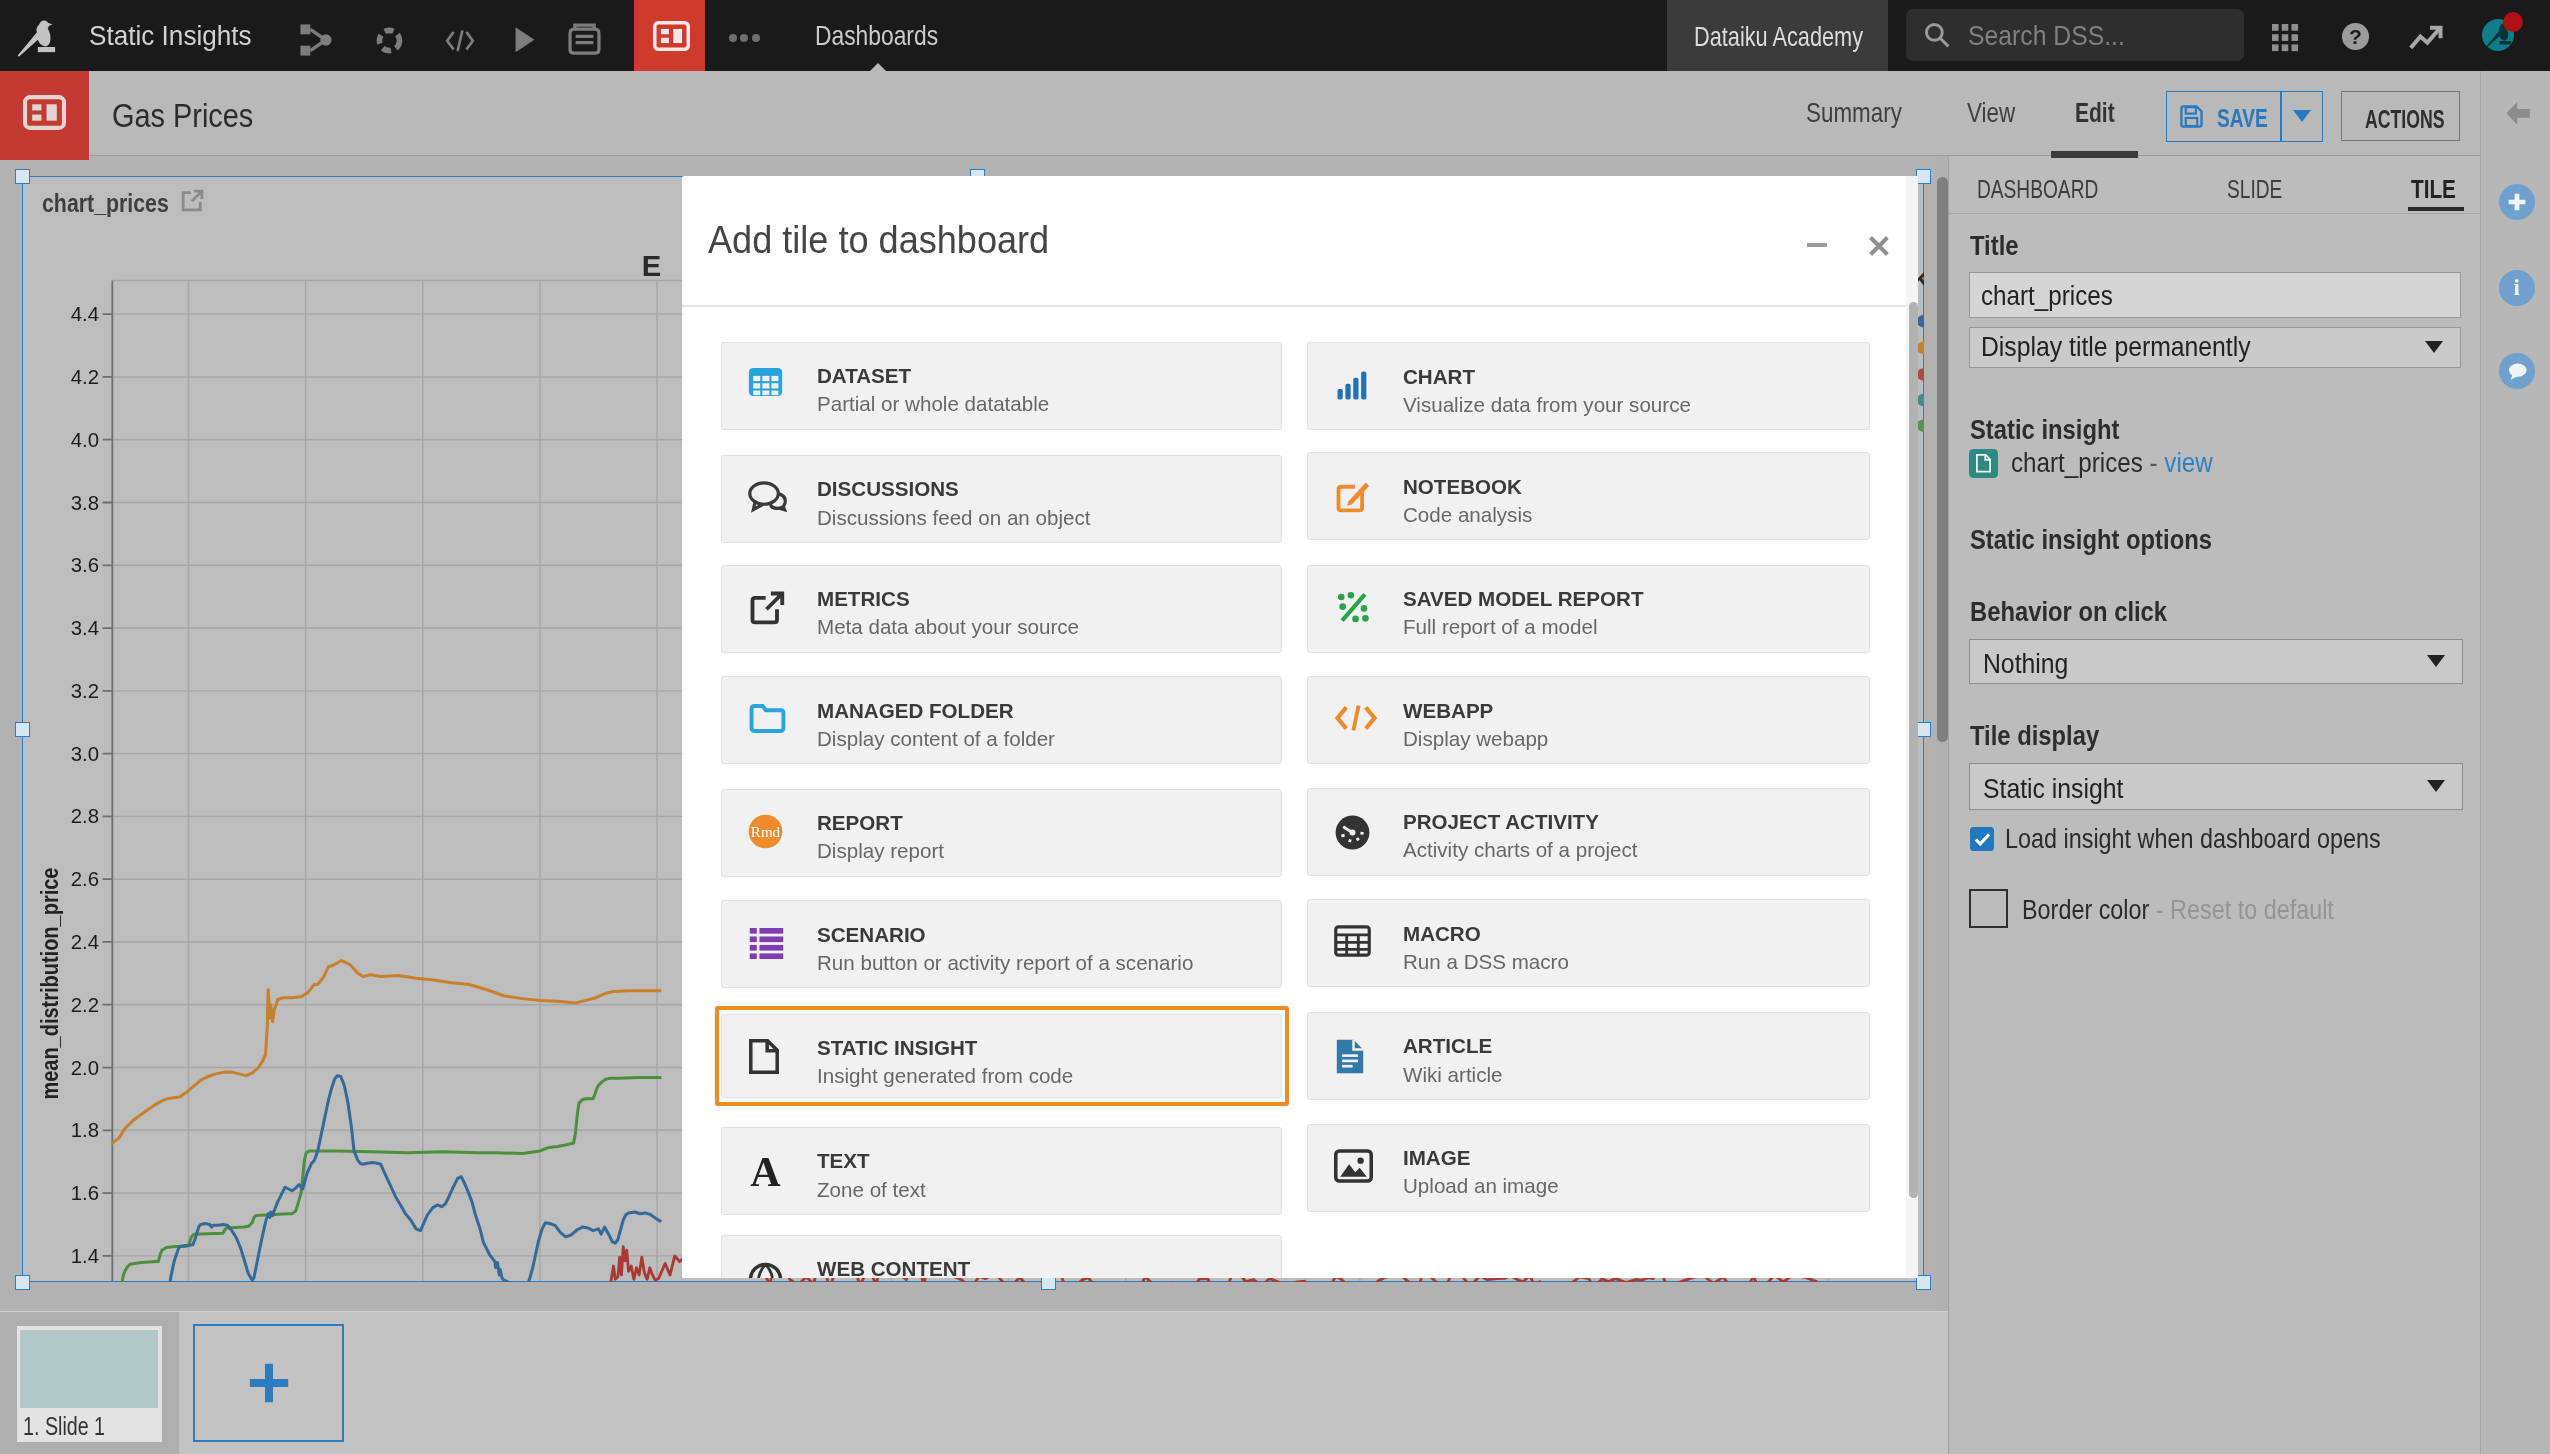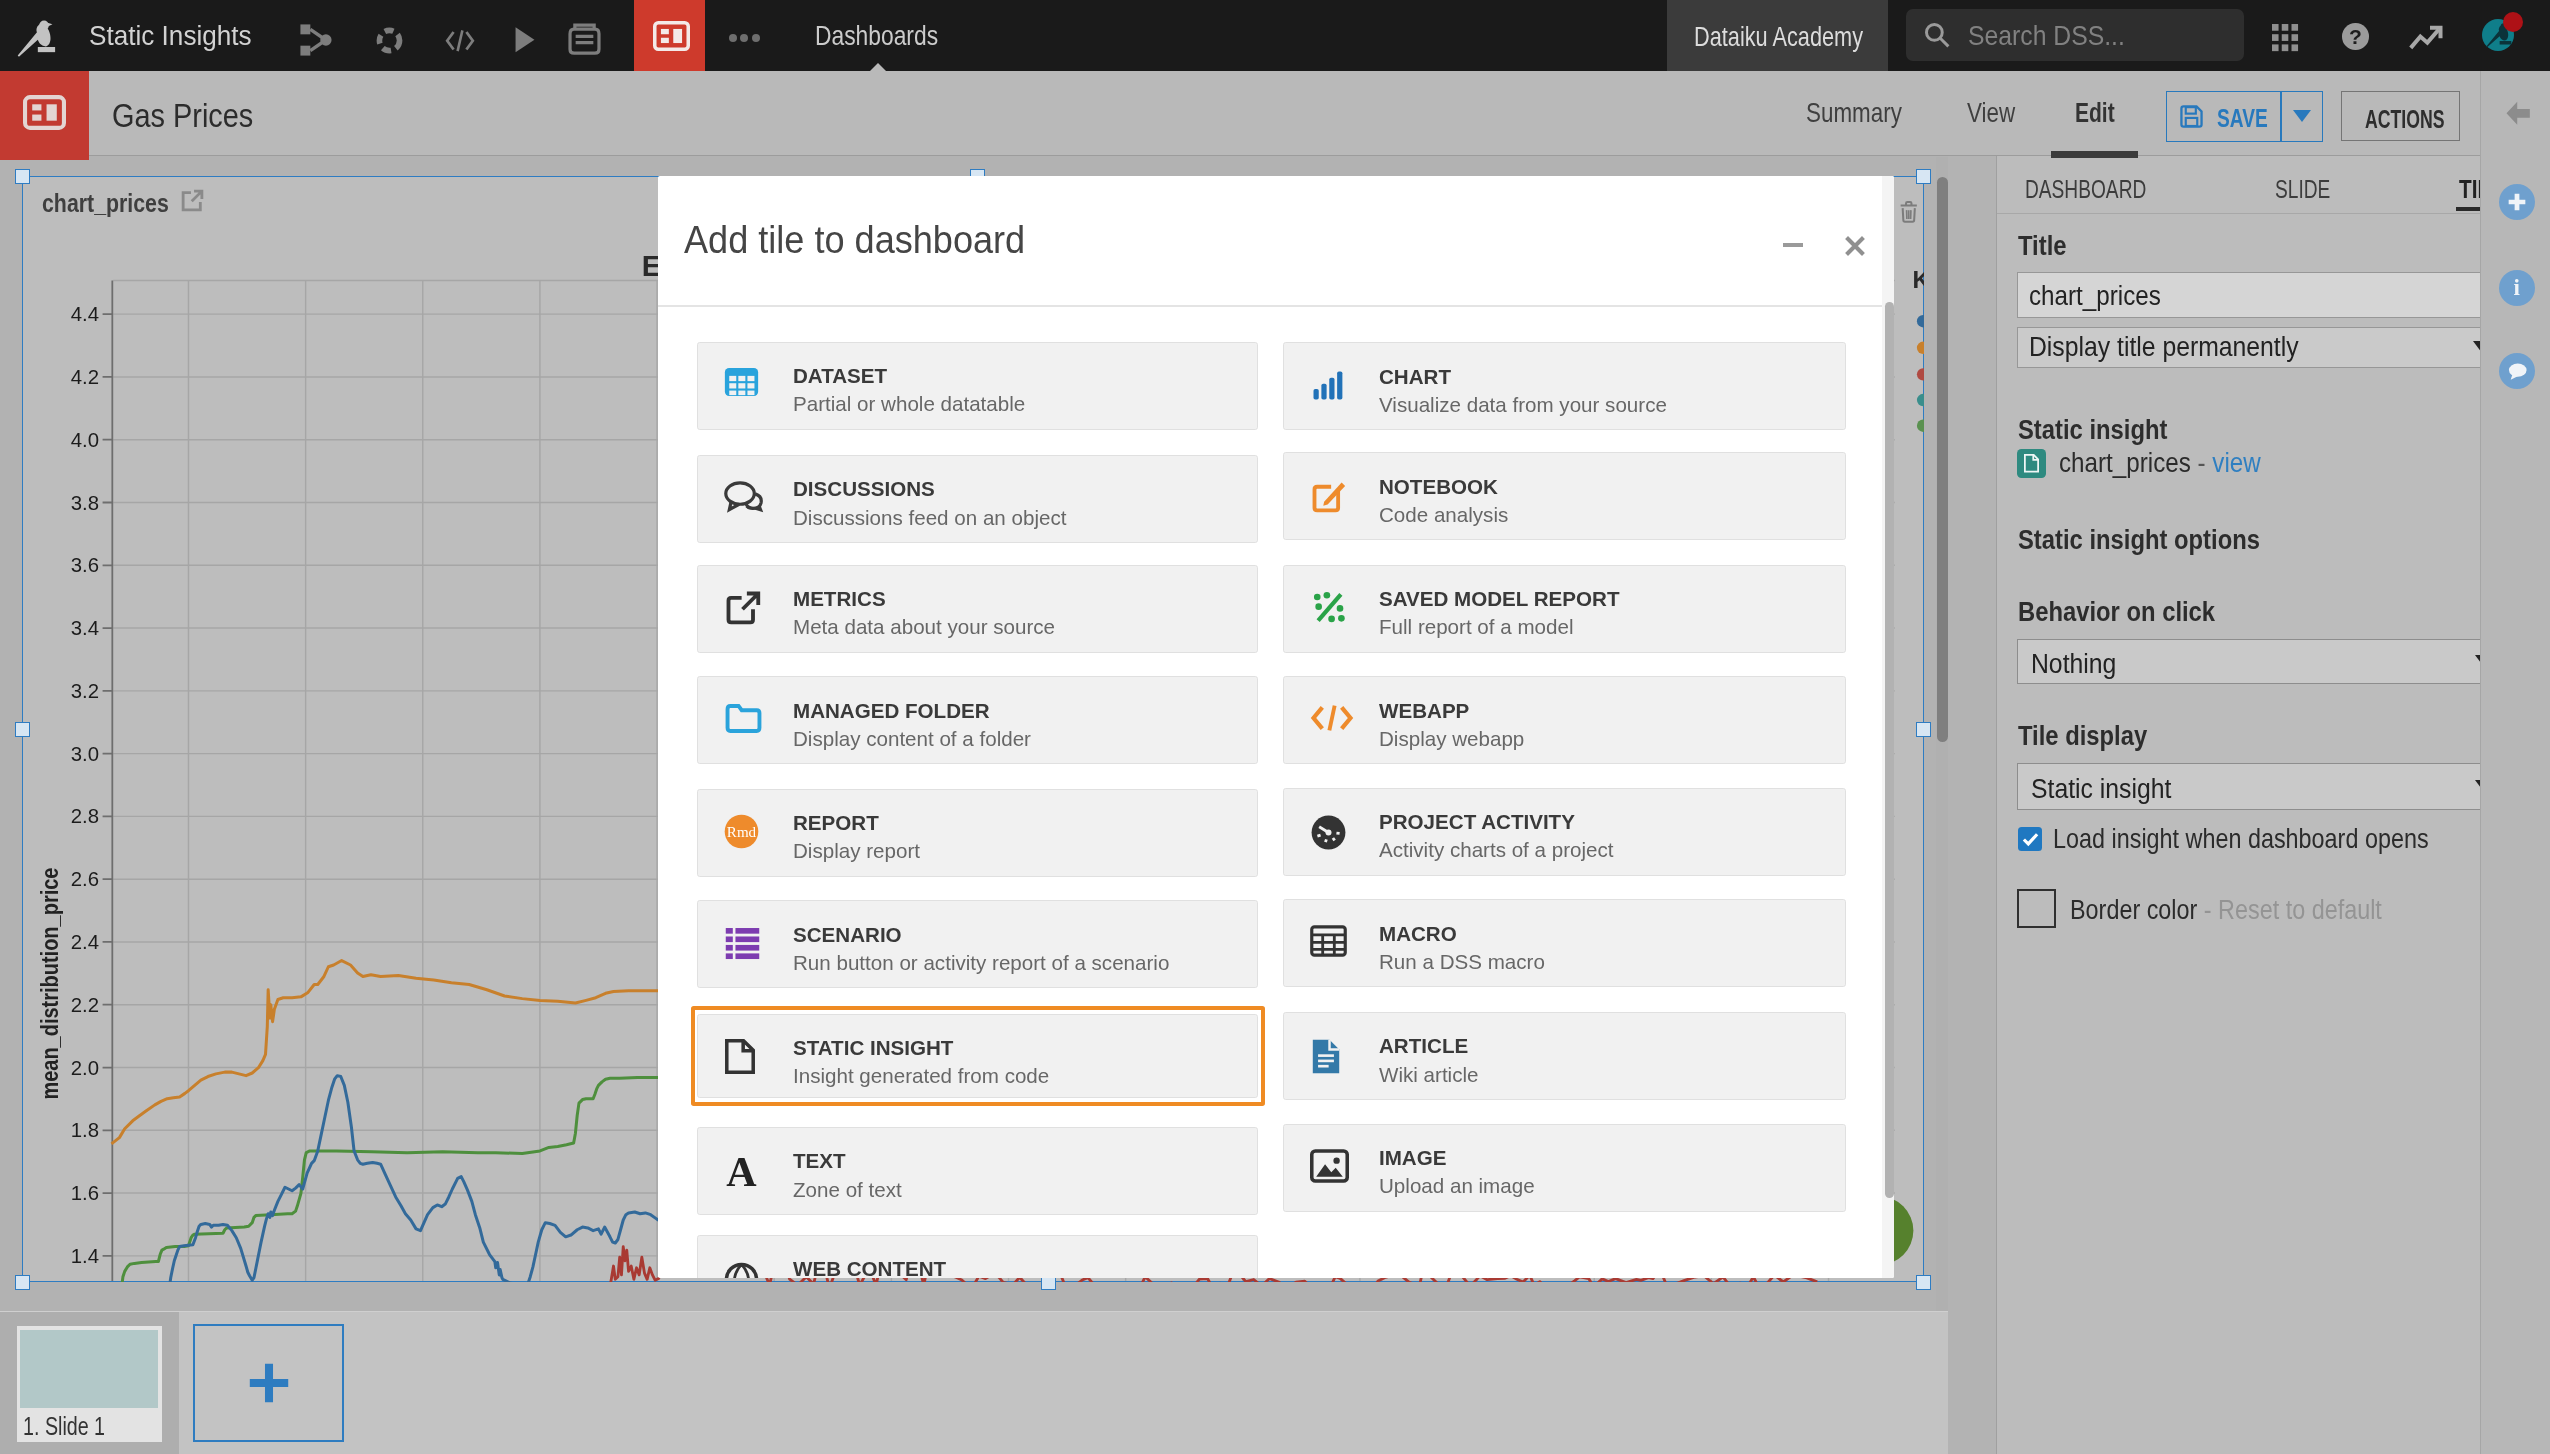--- a/index.html
+++ b/index.html
@@ -81,21 +81,21 @@
   <div class="abs" style="left:0;top:0;width:179px;height:143px;background:#aeaeae;"></div>
   <div class="abs" style="left:17px;top:14px;width:145px;height:116px;background:#e3e3e3;"></div>
   <div class="abs" style="left:20.4px;top:17.7px;width:138px;height:78px;background:#b2c8c8;"></div>
   <div class="abs cx" style="left:23px;top:99px;font-size:26.6px;line-height:30px;color:#333;transform:scaleX(0.74);">1. Slide 1</div>
   <div class="abs" style="left:193px;top:12.4px;width:151px;height:118px;border:2.7px solid #2e7cc0;"></div>
   <svg class="abs" style="left:248px;top:50px;" width="42" height="42" viewBox="0 0 47 47">
     <path d="M23.5 2 L23.5 45 M2 23.5 L45 23.5" stroke="#2e7cc0" stroke-width="9"></path>
   </svg>
 </div>
 
-<div class="abs" id="panel" style="left:1996px;top:156px;width:532px;height:1298px;background:#bcbcbc;border-left:0.9px solid #a0a0a0;">
+<div class="abs" id="panel" style="left:1948px;top:156px;width:532px;height:1298px;background:#bcbcbc;border-left:0.9px solid #a0a0a0;">
 
   <div class="abs" style="left:0;top:0;width:533px;height:58px;border-bottom:0.9px solid #a8a8a8;"></div>
   <div class="abs cx" style="left:27.5px;top:18.6px;font-size:26.6px;line-height:28px;color:#3c3c3c;transform:scaleX(0.72);">DASHBOARD</div>
   <div class="abs cx" style="left:278px;top:18.6px;font-size:26.6px;line-height:28px;color:#3c3c3c;transform:scaleX(0.72);">SLIDE</div>
   <div class="abs cx" style="left:462px;top:18.6px;font-size:26.6px;line-height:28px;color:#222;font-weight:bold;transform:scaleX(0.78);">TILE</div>
   <div class="abs" style="left:459px;top:51px;width:56px;height:4.4px;background:#2a2a2a;"></div>
 
   <div class="abs cx" style="left:21px;top:75px;font-size:28px;line-height:30px;color:#2d2d2d;font-weight:bold;transform:scaleX(0.85);">Title</div>
 
   <div class="abs" style="left:19.5px;top:116px;width:492px;height:46px;background:#d5d5d5;border:1.8px solid #979797;"></div>
@@ -275,21 +275,21 @@
     <g fill="#0b333a">
       <circle cx="31.5" cy="7.2" r="5.4"></circle>
       <path d="M35.5 4.2 L41 6 L35.2 8.8 Z"></path>
       <path d="M27 5.5 C23.5 7.5 22.2 11.5 23.5 15 L1.8 41.2 L3.2 42.6 L24.5 23.5 C25.8 27.8 29 30.6 33.2 30.9 C36.8 30.4 38.6 26.5 38.8 22.5 C39.2 16.5 36 8.8 31 6.2 Z"></path>
       <rect x="24.5" y="31.6" width="19.5" height="5.8"></rect>
     </g>
   </svg>
   <div class="abs" style="left:2503px;top:11.5px;width:20.4px;height:20.4px;border-radius:50%;background:#ae1116;"></div>
 </div>
 
-<div class="abs" id="modal" style="left:658px;top:176px;width:1236px;height:1102px;background:#ffffff;border-radius:1.8px;overflow:hidden;">
+<div class="abs" id="modal" style="left:682px;top:176px;width:1236px;height:1102px;background:#ffffff;border-radius:1.8px;overflow:hidden;">
     <div class="abs cx" style="left:26px;top:44px;font-size:38px;line-height:41px;color:#454545;transform:scaleX(0.95);">Add tile to dashboard</div>
     <div class="abs" style="left:1125px;top:67px;width:20.4px;height:4.4px;background:#9a9a9a;"></div>
     <svg class="abs" style="left:1185px;top:58px;" width="24" height="24" viewBox="0 0 27 27">
       <path d="M4 4 L23 23 M23 4 L4 23" stroke="#909090" stroke-width="4.6"></path>
     </svg>
     <div class="abs" style="left:0;top:129px;width:1236px;height:1.8px;background:#e4e4e4;"></div>
     <div class="abs" style="left:39px;top:166px;width:561px;height:88px;background:#f1f1f1;border:1.8px solid #e0e0e0;border-radius:2.7px;"></div>
     <svg class="abs" style="left:66px;top:191px;" width="35" height="30" viewBox="0 0 20 17">
       <rect x="0.5" y="0.5" width="19" height="16" rx="2.4" fill="#29a3dc"></rect>
       <g fill="#f1f1f1">

